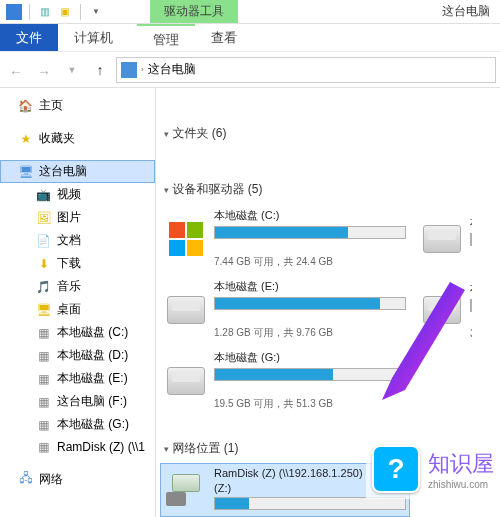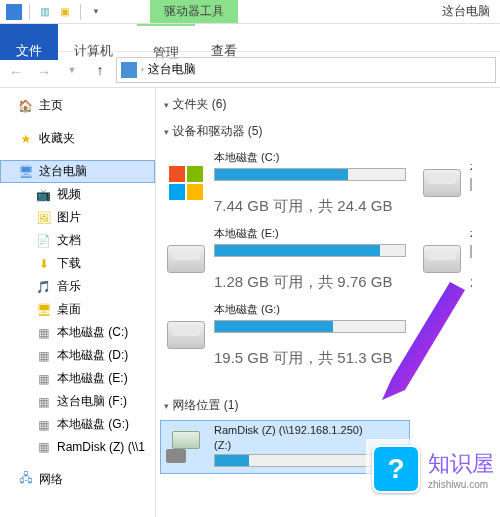--- a/index.html
+++ b/index.html
@@ -7,21 +7,21 @@
 
 .title-bar { height: 24px; background: #fff; display: flex; align-items: center; border-bottom: 1px solid #e0e0e0; }
 .title-icons { display: flex; gap: 4px; padding: 0 6px; align-items: center; }
 .ti { width: 16px; height: 16px; display: flex; align-items: center; justify-content: center; font-size: 10px; }
 .title-divider { width: 1px; height: 16px; background: #ccc; margin: 0 3px; }
 .chev { color: #666; font-size: 8px; }
 .ctx-tab { margin-left: 40px; background: #8be08b; color: #444; font-size: 12px; padding: 3px 14px; }
 .app-title { margin-left: auto; padding-right: 10px; font-size: 12px; color: #333; }
 
 .ribbon-tabs { height: 28px; background: #fff; display: flex; align-items: stretch; border-bottom: 1px solid #e8e8e8; }
-.rtab { padding: 18px 16px; font-size: 13px; color: #444; cursor: pointer; }
+.rtab { padding: 5px 16px; font-size: 13px; color: #444; cursor: pointer; }
 .rtab.active { background: #1e5bbf; color: #fff; }
 .rtab.manage { border-top: 2px solid #8be08b; margin-left: 8px; }
 
 .nav-bar { height: 36px; display: flex; align-items: center; padding: 4px 4px; gap: 4px; border-bottom: 1px solid #e0e0e0; }
 .nav-btn { width: 24px; height: 24px; border: none; background: none; color: #aaa; font-size: 14px; cursor: pointer; display: flex; align-items: center; justify-content: center; }
 .nav-btn.enabled { color: #333; }
 .breadcrumb { flex: 1; height: 26px; border: 1px solid #ccc; display: flex; align-items: center; padding: 0 4px; font-size: 12px; gap: 4px; }
 .bc-icon { width: 16px; height: 16px; background: #4a90d9; }
 
 .body { display: flex; height: 440px; }
@@ -29,40 +29,40 @@
 .tree-item { display: flex; align-items: center; padding: 3px 4px 3px 18px; gap: 5px; cursor: pointer; white-space: nowrap; }
 .tree-item.sel { background: #d0e4ff; border: 1px solid #7bb0e8; padding: 2px 3px 2px 17px; }
 .tree-item .ticon { width: 16px; height: 16px; display: flex; align-items: center; justify-content: center; font-size: 12px; }
 .tree-sub { padding-left: 36px; }
 .tree-sep { height: 10px; }
 .fold-ico { color: #e6b800; }
 .drive-ico { color: #888; }
 .net-ico { color: #4a90d9; }
 
 .content { flex: 1; padding: 4px 0 0 6px; overflow: hidden; }
-.sec-head { font-size: 12px; color: #333; padding: 4px 0 6px 2px; display: flex; align-items: center; gap: 4px; }
+.sec-head { font-size: 12px; color: #333; padding: 4px 0 6px 2px; display: flex; align-items: center; gap: 4px; margin-top: 29px; }
 .sec-head::before { content: "▾"; font-size: 9px; color: #666; }
 
 .drive-grid { display: flex; flex-wrap: wrap; gap: 2px 6px; margin-left: -2px; }
 .drive-tile { width: 250px; display: flex; gap: 6px; padding: 4px; align-items: center; }
 .drive-tile.cut { width: 60px; overflow: hidden; }
 .drive-tile.sel { background: #cfe6ff; border: 1px solid #7bb0e8; padding: 3px; }
 .drive-img { width: 44px; height: 40px; display: flex; align-items: center; justify-content: center; }
 .hdd { width: 38px; height: 28px; background: linear-gradient(#f0f0f0,#c8c8c8); border: 1px solid #aaa; border-radius: 3px; position: relative; }
 .hdd::before { content: ""; position: absolute; top: 4px; left: 4px; right: 4px; height: 10px; background: #e8e8e8; border-radius: 2px; }
 .oslogo { width: 34px; height: 34px; display: grid; grid-template-columns: 1fr 1fr; grid-template-rows: 1fr 1fr; gap: 2px; }
 .oslogo div:nth-child(1){background:#f25022}.oslogo div:nth-child(2){background:#7fba00}.oslogo div:nth-child(3){background:#00a4ef}.oslogo div:nth-child(4){background:#ffb900}
 .netdrv { width: 40px; height: 32px; position: relative; }
 .netdrv .disk { position: absolute; top: 0; left: 6px; width: 28px; height: 18px; background: linear-gradient(#e8f0e8,#b8d0b8); border-radius: 2px; border: 1px solid #8a8; }
 .netdrv .plug { position: absolute; bottom: 0; left: 0; width: 20px; height: 14px; background: #888; border-radius: 2px; }
 .drive-info { flex: 1; font-size: 11px; overflow: hidden; }
 .drive-name { color: #222; margin-bottom: 3px; white-space: nowrap; }
 .drive-bar { width: 100%; height: 13px; border: 1px solid #b0b0b0; background: #efefef; margin-bottom: 3px; }
 .drive-fill { height: 100%; background: #26a0da; }
-.drive-stat { color: #666; font-size: 15px; white-space: nowrap; margin-top: 16px; }
+.drive-stat { color: #666; font-size: 10px; white-space: nowrap; margin-top: 16px; }
 
 .arrow-svg { position: absolute; left: 370px; top: 282px; pointer-events: none; }
 .watermark { position: absolute; right: 0; bottom: 18px; display: flex; align-items: center; gap: 8px; background: rgba(255,255,255,0.7); padding: 6px; }
 .wm-icon { width: 48px; height: 48px; background: #00b4ff; border-radius: 8px; display: flex; align-items: center; justify-content: center; color: #fff; font-size: 28px; font-weight: bold; border: 2px solid #fff; box-shadow: 0 1px 3px rgba(0,0,0,.3); }
 .wm-txt { font-size: 22px; color: #8b5cf6; font-weight: 500; }
 .wm-sub { font-size: 10px; color: #888; }
 </style>
 </head>
 <body>
 

